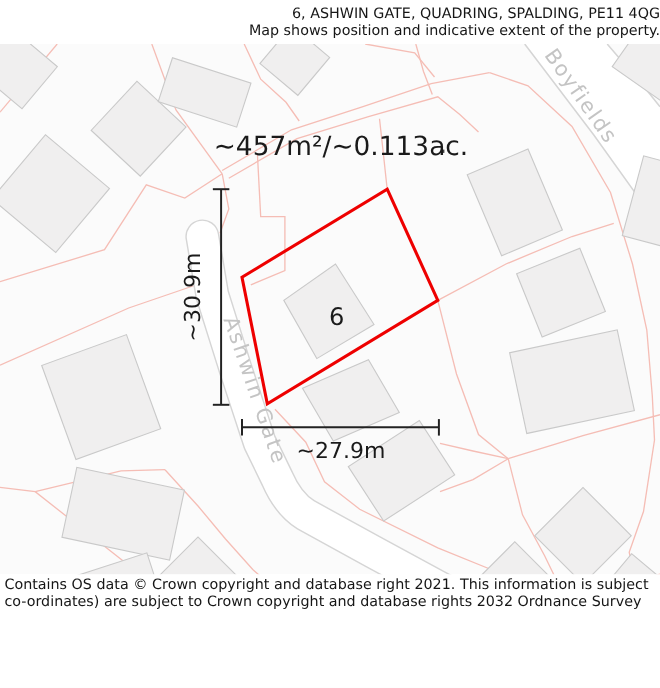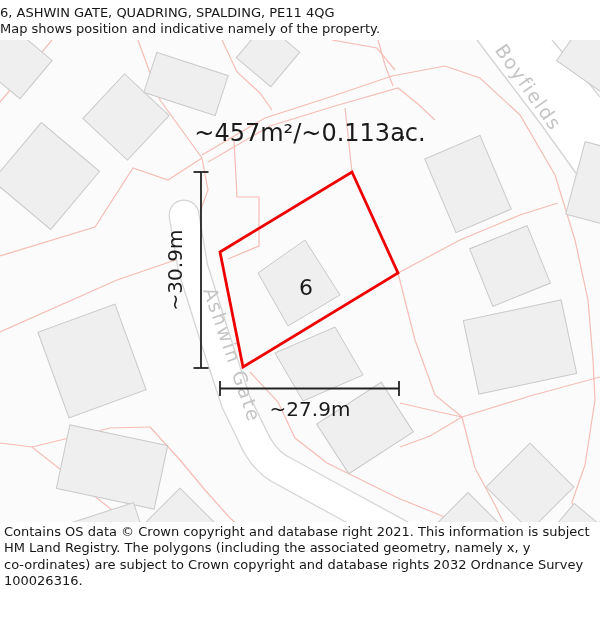--- a/index.html
+++ b/index.html
@@ -3,41 +3,41 @@
 <meta charset="utf-8">
 <style>
   html,body{margin:0;padding:0;background:#ffffff;}
   body{
     width:600px;height:625px;overflow:hidden;position:relative;
     font-family:"DejaVu Sans","Liberation Sans",sans-serif;
     color:#111;
   }
   .header{
     position:absolute;top:0;left:0;width:600px;height:40px;
-    text-align:left;background:#fff;
+    text-align:right;background:#fff;
   }
   .header .title{font-size:13px;line-height:16px;margin-top:5px;color:#161616;}
   .header .subtitle{font-size:13px;line-height:16px;color:#161616;}
   .map-wrap{
     position:absolute;top:40px;left:0;width:600px;height:500px;
     background:#fbfbfb;
   }
   .footer{
     position:absolute;top:522px;left:0;width:592px;padding:2px 4px 0 4px;
     font-size:13px;line-height:16.4px;color:#161616;background:#fff;
     text-align:left;
   }
   svg text{user-select:none;}
 </style>
 </head>
 <body>
 
 <div class="header">
   <div class="title">6, ASHWIN GATE, QUADRING, SPALDING, PE11 4QG</div>
-  <div class="subtitle">Map shows position and indicative namely of the property.</div>
+  <div class="subtitle">Map shows position and indicative extent of the property.</div>
 </div>
 
 <div class="map-wrap">
 <svg width="600" height="500" viewBox="0 0 600 500">
 
   <rect x="0" y="0" width="600" height="500" fill="#fbfbfb"></rect>
 
   <g fill="none" stroke-width="1.2" stroke="#f5bdb5">
     <polyline points="52,0 0,62"></polyline>
     <polyline points="138,0 160,60 202,118"></polyline>
@@ -120,16 +120,14 @@
   <g fill="#1a1a1a">
     <text transform="translate(182 230) rotate(-90)" text-anchor="middle" font-size="20">~30.9m</text>
     <text x="310" y="376" text-anchor="middle" font-size="20">~27.9m</text>
     <text x="310" y="101" text-anchor="middle" font-size="24">~457m²/~0.113ac.</text>
   </g>
 </svg>
 </div>
 
 <div class="footer">
   <div>Contains OS data © Crown copyright and database right 2021. This information is subject</div>
-  <div>HM Land Registry. The polygons (including the associated geometry, namely x, y</div>
   <div>co-ordinates) are subject to Crown copyright and database rights 2032 Ordnance Survey</div>
-  <div>100026316.</div>
 </div>
 
 </body></html>

